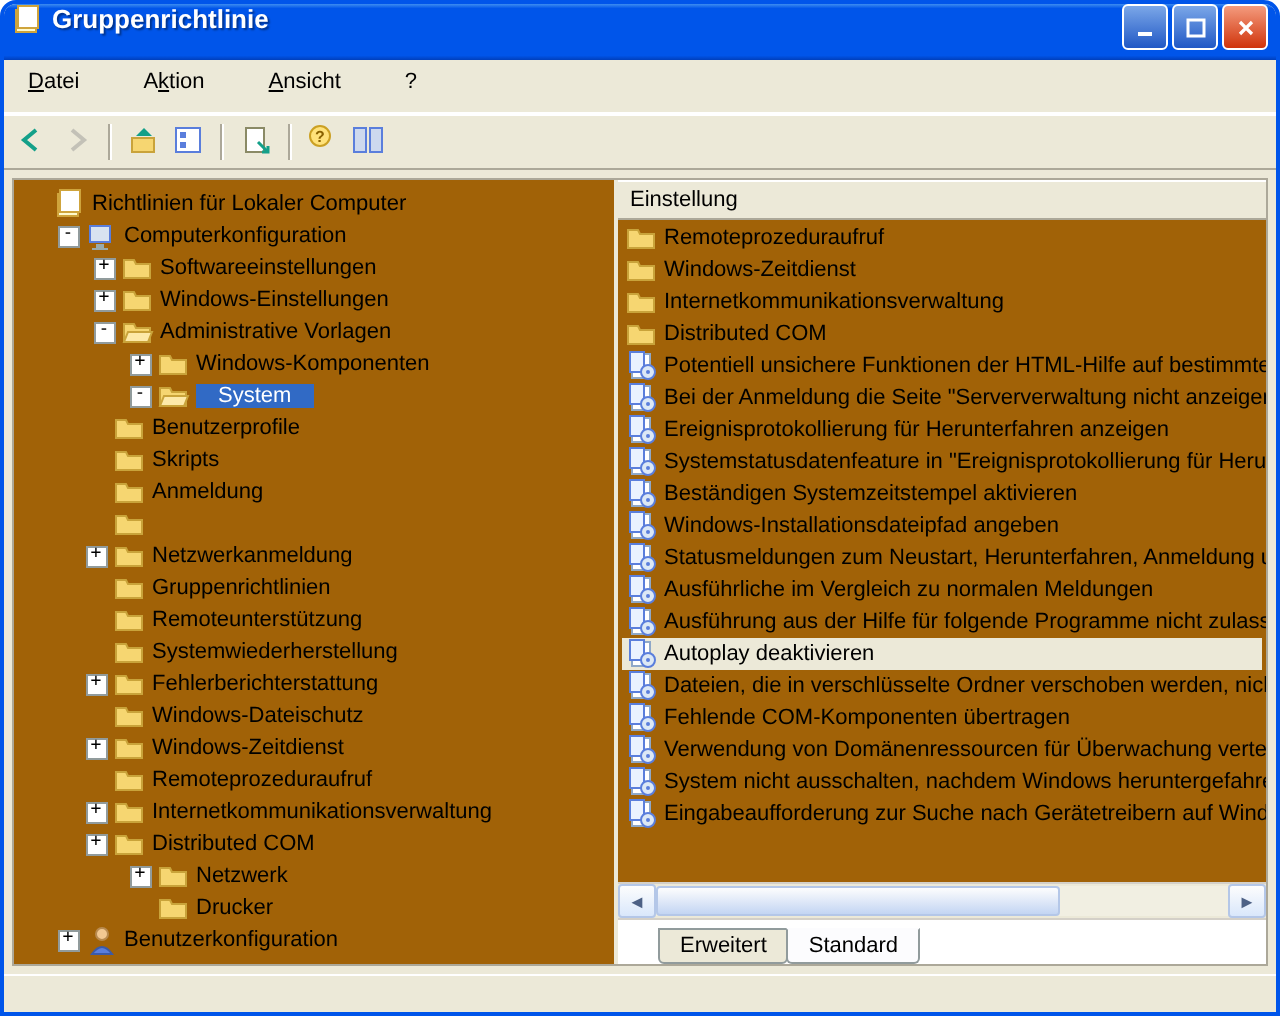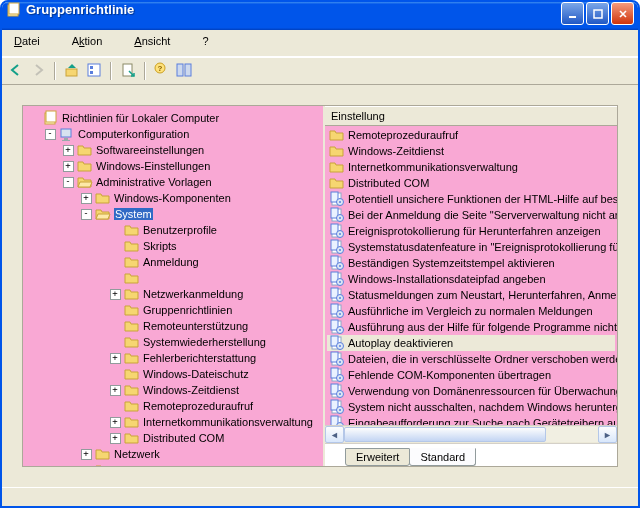--- a/index.html
+++ b/index.html
@@ -9,21 +9,21 @@
 .titlebar .title{flex:1;text-shadow:1px 1px 1px rgba(0,0,0,.4);font-size:13px}
 .winbtns{display:flex;gap:2px}
 .winbtn{width:21px;height:21px;border-radius:3px;border:1px solid #fff;display:flex;align-items:center;justify-content:center;font-weight:bold;font-size:12px;color:#fff}
 .winbtn.min,.winbtn.max{background:linear-gradient(to bottom,#7ba7e8,#2158c5)}
 .winbtn.close{background:linear-gradient(to bottom,#f49b7e,#d0340b)}
 .menubar{height:20px;background:#ece9d8;display:flex;padding:3px 6px;gap:20px;border-bottom:1px solid #fff}
 .menuitem{padding:2px 6px}
 .menuitem u{text-decoration:underline}
 .toolbar{height:26px;border-top:1px solid #fff;border-bottom:1px solid #aca899;display:flex;align-items:center;padding:0 6px;gap:6px}
 .toolsep{width:1px;height:18px;background:#aca899;margin:0 2px;border-right:1px solid #fff}
-.body{flex:1;display:flex;margin:20px;border:1px solid #aca899;background:#f9a8d4;min-height:0}
+.body{flex:1;display:flex;margin:4px;border:1px solid #aca899;background:#a16207;min-height:0}
 .left{width:300px;border-right:2px solid #ece9d8;overflow:auto;padding:4px 0}
 .right{flex:1;display:flex;flex-direction:column;min-width:0}
 .colhdr{height:18px;background:#ece9d8;border-bottom:1px solid #aca899;display:flex;align-items:center;padding:0 6px;font-size:11px;border-top:1px solid #fff}
 .list{flex:1;overflow:hidden;position:relative}
 .listinner{padding:1px 2px}
 .row{display:flex;align-items:center;height:16px;padding:0 2px;white-space:nowrap}
 .row.sel{background:#ece9d8}
 .row .ic{width:16px;height:16px;margin-right:3px;flex-shrink:0;display:flex;align-items:center;justify-content:center}
 .hscroll{height:17px;background:#ece9d8;display:flex;align-items:center;border-top:1px solid #d4d0c8}
 .hscroll .sbtn{width:17px;height:15px;background:linear-gradient(#fdfdfd,#d9e7fb);border:1px solid #b4c7e8;border-radius:2px;display:flex;align-items:center;justify-content:center;color:#4d6185;font-size:9px}
@@ -33,22 +33,22 @@
 .tab{padding:2px 10px;border:1px solid #919b9c;position:relative;background:#ece9d8;font-size:11px;border-radius:0 0 3px 3px;margin-right:-1px}
 .tab.active{background:#fcfcfe;border-top:1px solid #fcfcfe;z-index:2}
 .statusbar{height:18px;border-top:1px solid #fff;background:#ece9d8}
 
 .tree{font-size:11px}
 .tn{display:flex;align-items:center;height:16px;white-space:nowrap}
 .tw{width:18px;height:16px;display:flex;align-items:center;justify-content:center;flex-shrink:0}
 .exp{width:9px;height:9px;border:1px solid #919b9c;background:#fff;font-size:9px;line-height:7px;text-align:center;color:#000;font-family:monospace}
 .ticn{width:16px;height:16px;margin-right:3px;flex-shrink:0;display:flex;align-items:center;justify-content:center}
 .sel{background:#ece9d8}
-.seltext{background:#316ac5;color:#fff;padding:0 1px}
-.lvl0{padding-left:2px}.lvl1{padding-left:18px}.lvl2{padding-left:36px}.lvl3{padding-left:54px}.lvl4{padding-left:83px}
+.seltext{background:#316ac5;color:#fff;padding:0 11px}
+.lvl0{padding-left:2px}.lvl1{padding-left:18px}.lvl2{padding-left:36px}.lvl3{padding-left:54px}.lvl4{padding-left:32px}
 
 .folder{fill:#f6d671;stroke:#c9a33a}
 </style>
 </head>
 <body>
 
 <div class="window">
   <div class="titlebar">
     <span class="ticon">
       <svg width="16" height="16">

